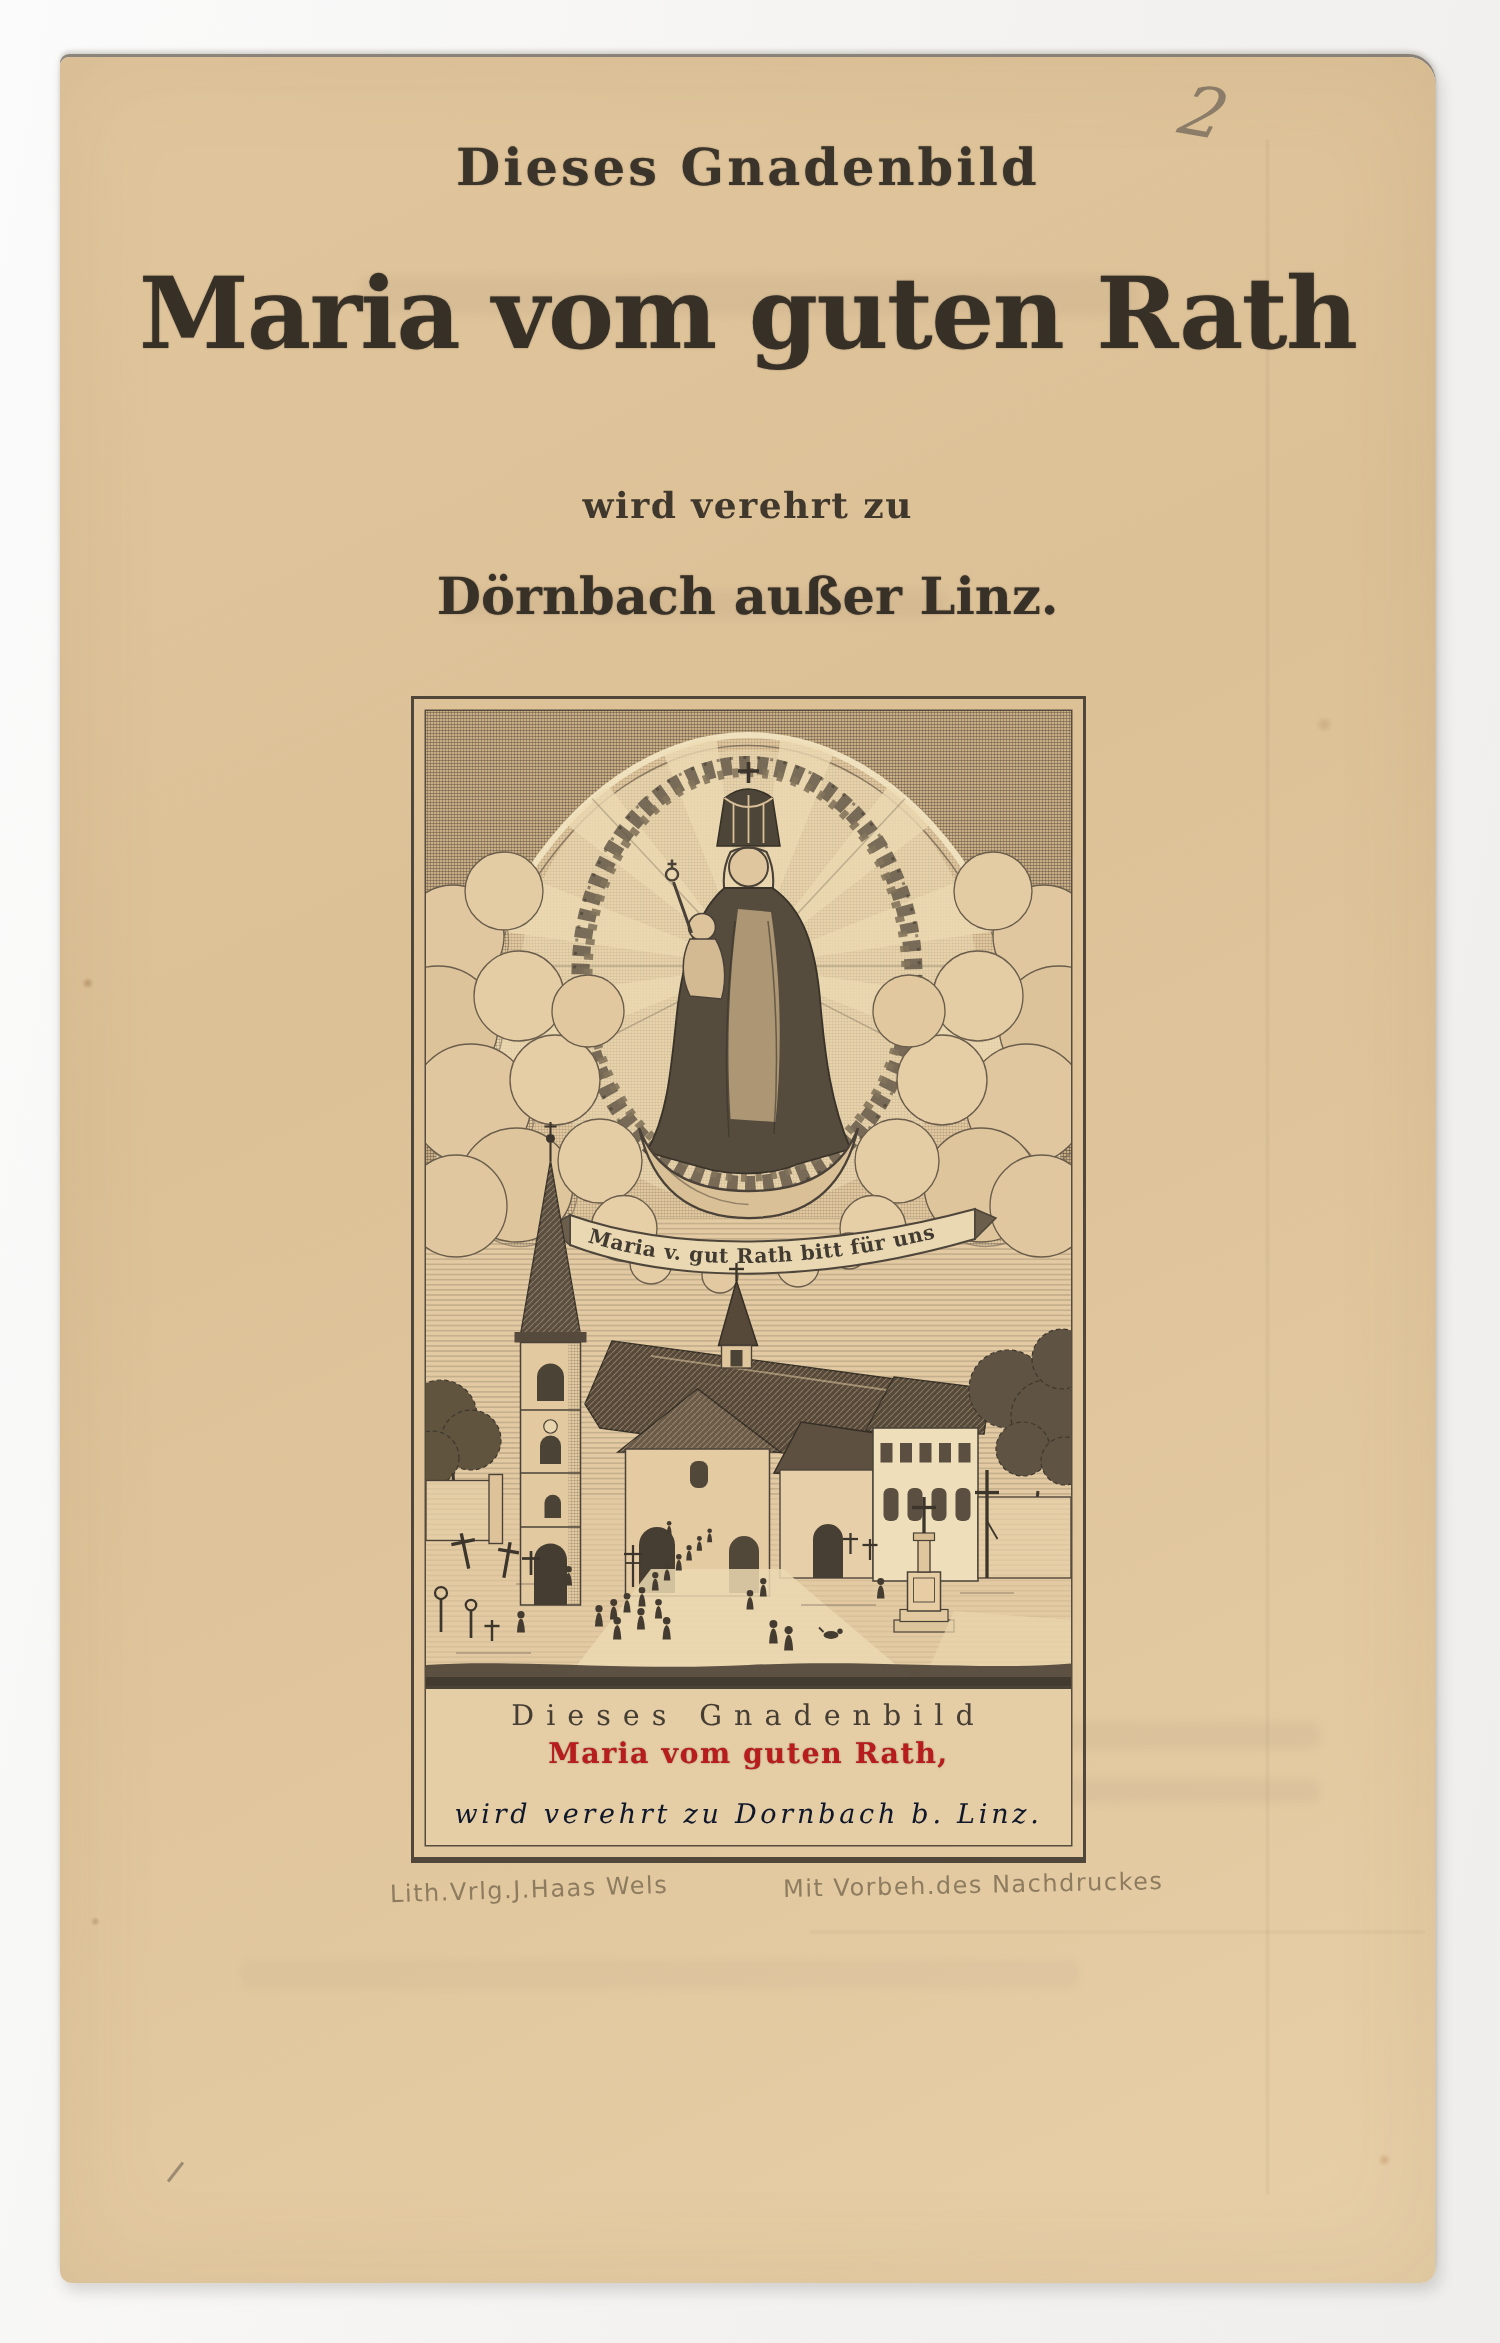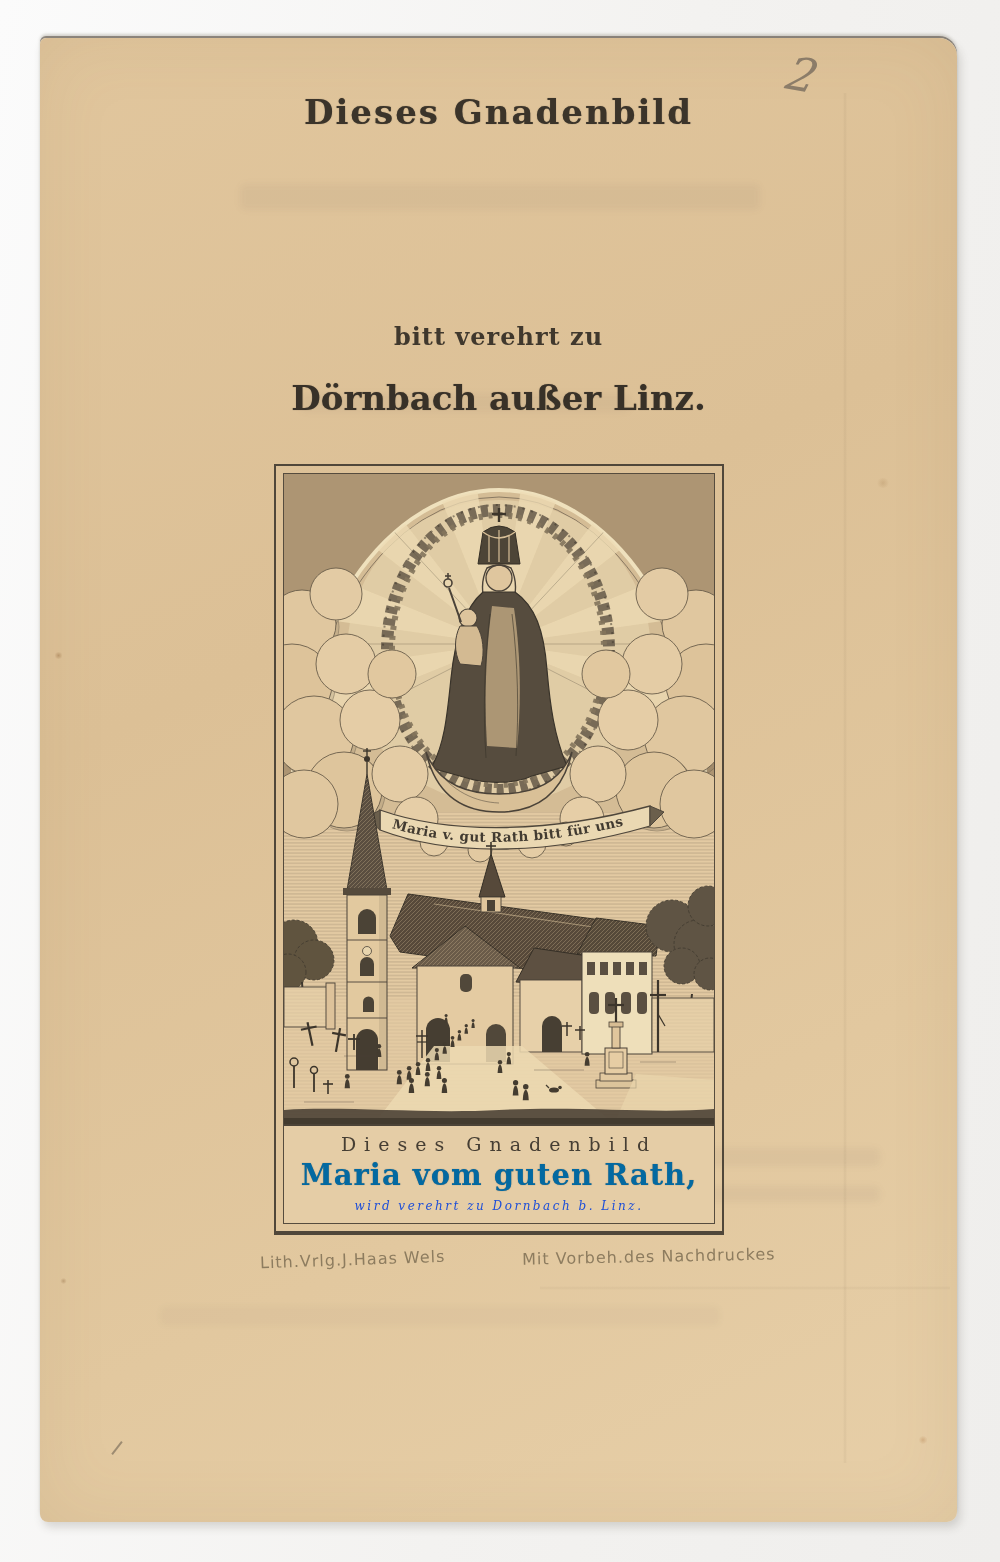--- a/index.html
+++ b/index.html
@@ -68,23 +68,23 @@
     padding:7px;background:transparent;
   }
   .engraving-inner{
     border:1px solid #564c3e;width:430px;background:#e3caa2;
   }
   .engraving-inner svg{display:block;}
   .caption{
     border-top:2px solid #4c4337;text-align:center;padding:7px 0 10px 0;background:#e5cda6;
   }
   .cap1{font-size:19px;letter-spacing:8px;color:#463e33;font-weight:500;}
-  .cap2{font-size:29px;font-weight:bold;letter-spacing:1px;color:#0369a1;margin-top:3px;
+  .cap2{font-size:19px;font-weight:bold;letter-spacing:1px;color:#b91c1c;margin-top:3px;
         text-shadow:0 0 1px rgba(58,51,42,.5);}
-  .cap3{font-size:12px;font-style:italic;letter-spacing:2.5px;color:#1d4ed8;margin-top:7px;}
+  .cap3{font-size:18px;font-style:italic;letter-spacing:2.5px;color:#0f172a;margin-top:19px;}
 
   .imprint-left,.imprint-right{
     position:absolute;top:1212px;
     font-family:"DejaVu Sans",sans-serif;font-size:16px;letter-spacing:1px;
     color:#8d7c5f;white-space:nowrap;
   }
   .imprint-left{left:220px;transform:rotate(-2deg);}
   .imprint-right{left:482px;transform:rotate(-1.2deg);top:1209px;}
 </style>
 </head>
@@ -102,21 +102,22 @@
     <div class="pencil-tick"></div>
     <div class="showthrough st1"></div>
     <div class="showthrough st2"></div>
     <div class="showthrough st3"></div>
     <div class="showthrough st4"></div>
     <div class="showthrough st5"></div>
 
     <span class="pencil-mark">2</span>
 
     <div class="kicker">Dieses Gnadenbild</div>
-    <div class="subtitle">bitt verehrt zu</div>
+    <h1 class="title">Maria vom guten Rath</h1>
+    <div class="subtitle">wird verehrt zu</div>
     <div class="location">Dörnbach außer Linz.</div>
 
     <figure class="engraving">
       <div class="engraving-inner">
 
         <svg width="430" height="650" viewBox="0 0 430 650">
           <defs>
             <pattern id="xh" width="4" height="4" patternUnits="userSpaceOnUse">
               <path d="M0 1H4 M0 3H4" stroke="#4a4238" stroke-width="0.5" opacity="0.55"></path>
               <path d="M1 0V4 M3 0V4" stroke="#4a4238" stroke-width="0.5" opacity="0.45"></path>

